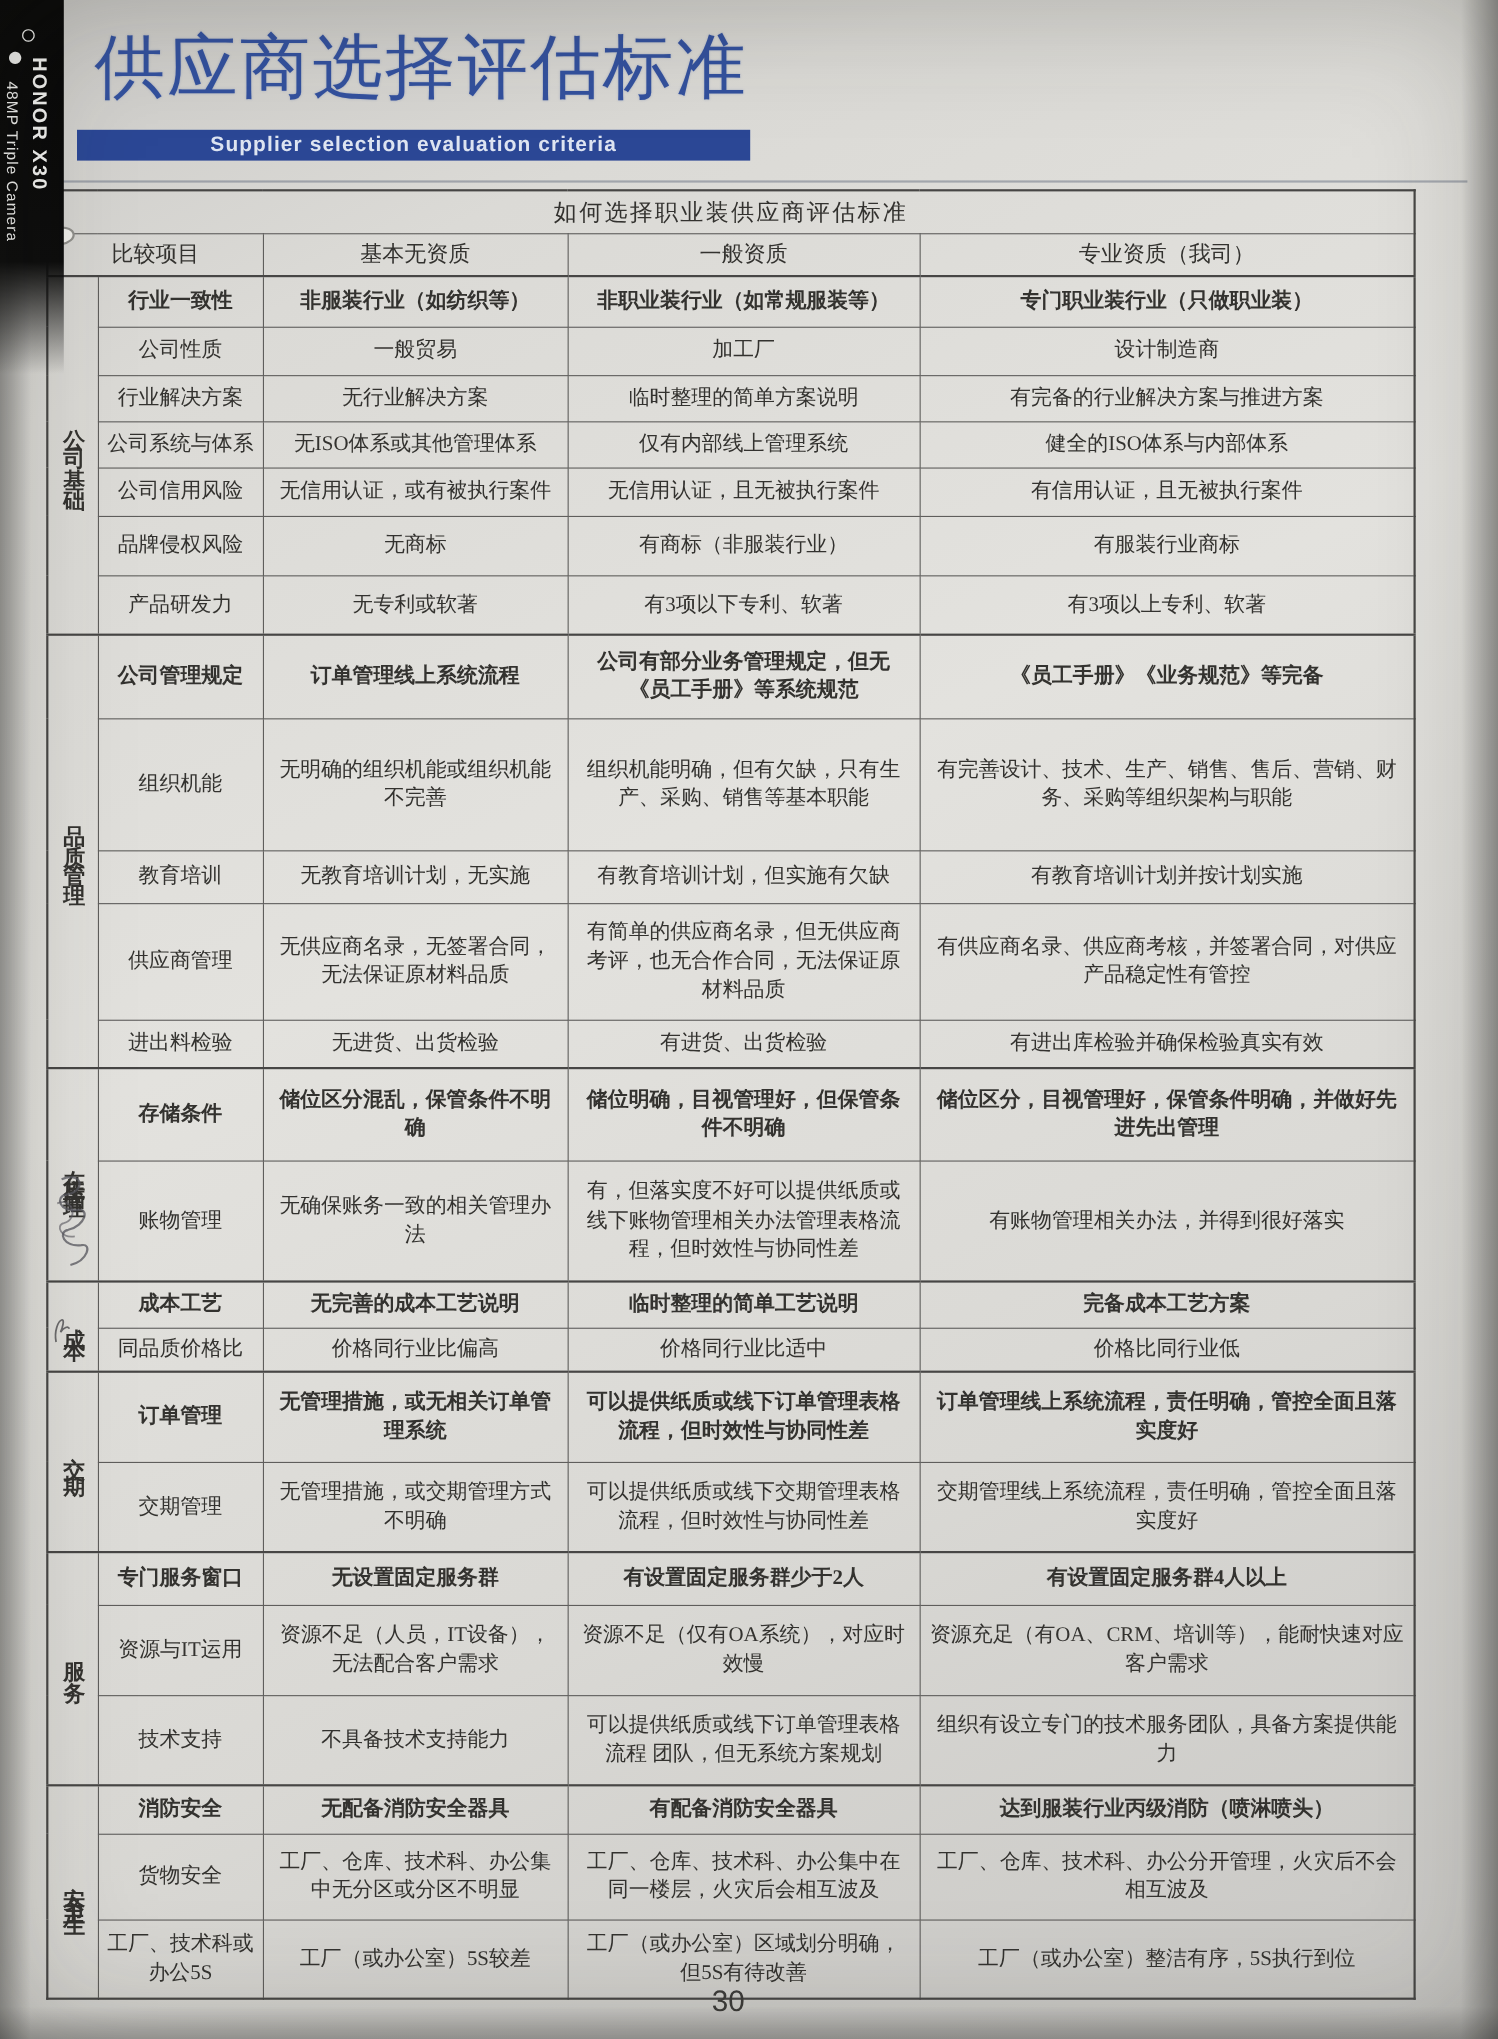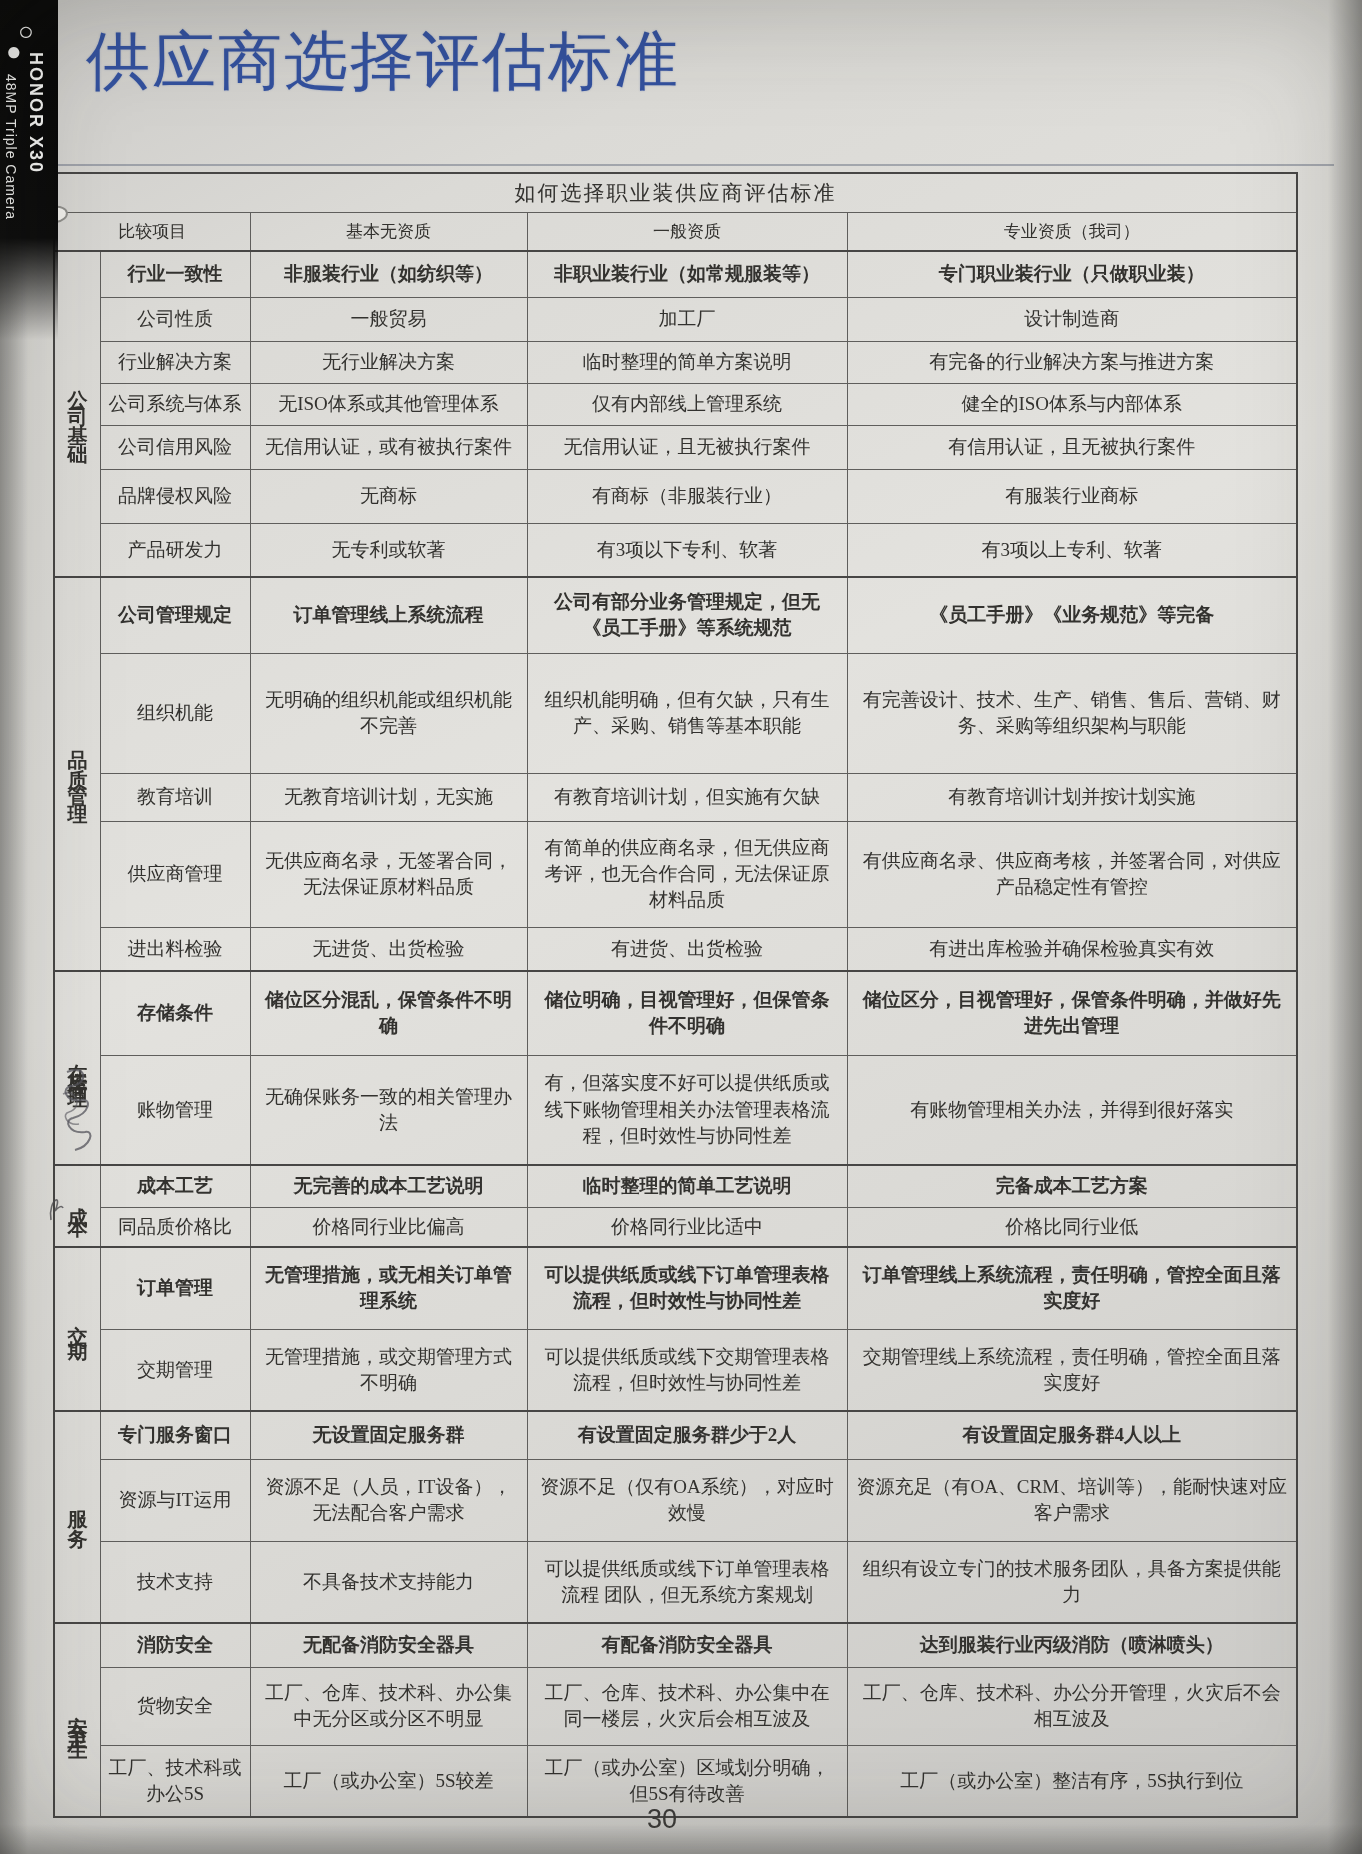--- a/index.html
+++ b/index.html
@@ -29,27 +29,27 @@
     font-family:"Liberation Sans", sans-serif; font-weight:normal; font-size:64px; letter-spacing:2px;
     color:#33519e; text-shadow:0 0 2px rgba(51,81,158,.35); white-space:nowrap; }
   .doc-subtitle { position:absolute; left:70px; top:118px; width:612px; height:28px; z-index:6;
     background:#2b4795; color:#dde4f1; font-family:"Liberation Sans", sans-serif;
     font-size:19px; font-weight:bold; letter-spacing:1px;
     display:flex; align-items:center; justify-content:center; }
   .rule { position:absolute; left:56px; top:164px; width:1278px; height:2px;
     background:rgba(90,100,120,.45); z-index:6; }
 
   
-  .eval-table { position:absolute; left:53px; top:172px; width:1243px; z-index:6;
+  .eval-table { position:absolute; left:42px; top:172px; width:1243px; z-index:6;
     border-collapse:collapse; table-layout:fixed; font-size:19px; }
   .eval-table td { border:1px solid #5f5e5c; text-align:center; vertical-align:middle;
     padding:2px 8px; line-height:1.38; }
   .eval-table { border:2px solid #474645; }
   .caption td { font-size:21px; letter-spacing:2px; height:34px; border-bottom:1px solid #5f5e5c; }
-  .colhead td { font-size:17px; height:33px; border-bottom:2px solid #474645;margin-top:44px; }
+  .colhead td { font-size:20px; height:33px; border-bottom:2px solid #474645;margin-top:44px; }
   .gs td { border-top:2px solid #474645;font-weight:bold; }
   td.item { padding:2px 4px; }
   td.group { padding:0; position:relative; }
   .vlabel { writing-mode:vertical-rl; text-orientation:upright; display:inline-block; font-size:20px; }
   .ls18 { letter-spacing:18px; }
   .ls8  { letter-spacing:8px; }
   .ls10 { letter-spacing:10px; }
   .ls16 { letter-spacing:16px; }
 
   .scribble { position:absolute; left:2px; top:92px; pointer-events:none; }
@@ -65,20 +65,21 @@
 
 <div class="page">
 
   <div class="photo-corner"></div>
   <span class="wm wm-ring">○</span>
   <span class="wm wm-dot">●</span>
   <span class="wm wm-line1">HONOR X30</span>
   <span class="wm wm-line2">48MP Triple Camera</span>
 
   <div class="doc-title">供应商选择评估标准</div>
+  <div class="doc-subtitle">Supplier selection evaluation criteria</div>
   <div class="rule"></div>
   <div class="oval-mark"></div>
 
   <table class="eval-table">
     <colgroup>
       <col style="width:46px">
         <col style="width:150px">
         <col style="width:277px">
         <col style="width:320px">
         <col style="width:450px">

